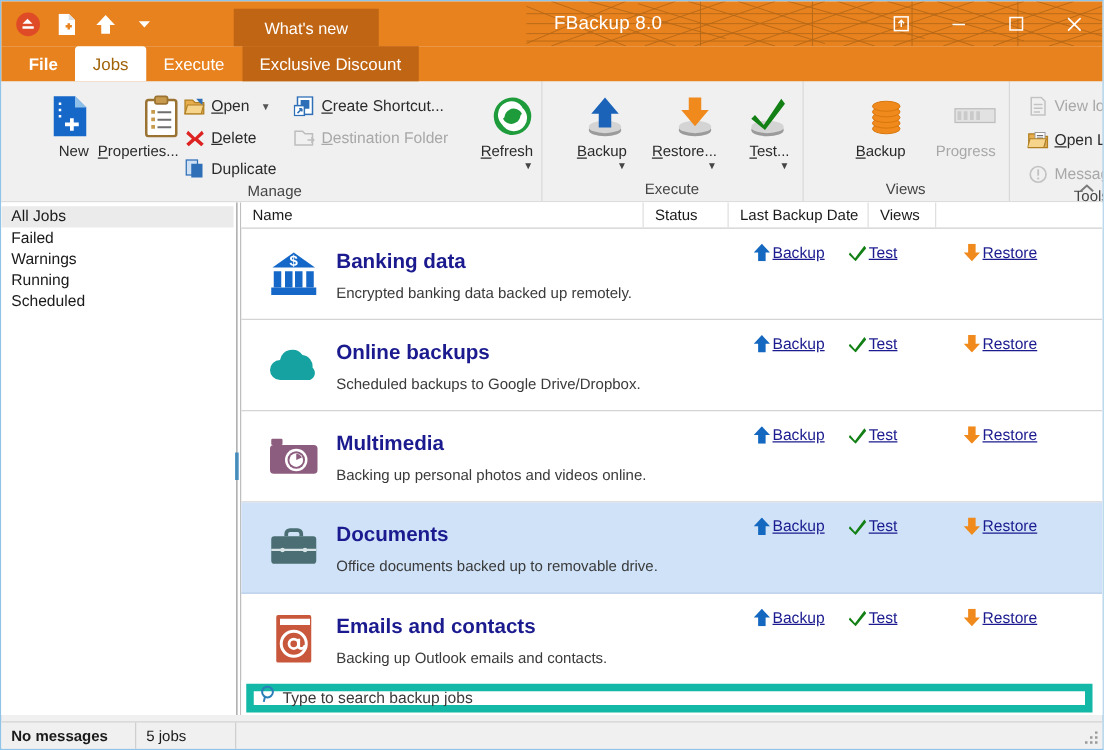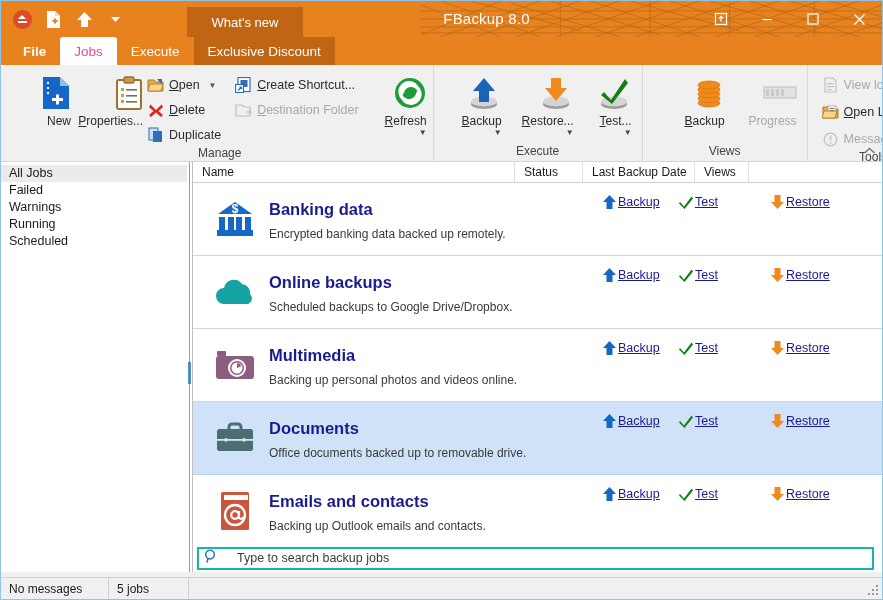--- a/index.html
+++ b/index.html
@@ -101,21 +101,21 @@
     height: 28px;
     padding: 0 14px;
     display: flex; align-items: center;
     color: #ffffff;
     font-size: 13.5px;
     font-weight: bold;
   }
   .tab.layout, .tab.excl { font-weight: normal; }
   .tab.active {
     background: #ffffff;
-    color: #ec4899;
+    color: #a16207;
     font-weight: normal;
     border-top-left-radius: 3px;
     border-top-right-radius: 3px;
   }
   .tab.excl {
     background: #bf6514;
     height: 28px;
   }
   .whatsnew {
     position: absolute;
@@ -310,25 +310,25 @@
   
   .searchwrap {
     height: 28px;
     padding: 2px 8px 2px 4px;
     background: #ffffff;
     display: flex; align-items: center;
   }
   .searchbox {
     flex: 1;
     height: 23px;
-    border: 2px solid #14b8a6;
+    border: 6px solid #14b8a6;
     background: #ffffff;
     display: flex; align-items: center;
     padding-left: 5px;
-    gap: 19px;
+    gap: 4px;
   }
   .searchbox input {
     flex: 1; border: 0; outline: 0;
     font-family: "Liberation Sans", sans-serif;
     font-size: 12.5px;
     color: #3a3a3a;
     background: transparent;
   }
   .searchbox input::placeholder { color: #3a3a3a; opacity: 1; }
 
@@ -886,21 +886,21 @@
               </svg>
           </span>
           <input type="text" value="" placeholder="Type to search backup jobs" style="">
         </div>
       </div>
 
     </div>
   </div>
 
   <div class="statusbar">
-    <div class="sb-cell" style="width:108px;">No messages</div>
+    <div class="sb-cell" style="width:108px;font-weight:bold;">No messages</div>
     <div class="sb-cell" style="width:80px;">5 jobs</div>
     <div class="sb-cell" style="flex:1;border-right:none;"></div>
     <svg class="sb-grip" viewBox="0 0 11 11">
       <g fill="#9a9a9a">
         <rect x="8" y="8" width="2" height="2"></rect>
           <rect x="4" y="8" width="2" height="2"></rect>
           <rect x="0" y="8" width="2" height="2"></rect>
         <rect x="8" y="4" width="2" height="2"></rect>
           <rect x="4" y="4" width="2" height="2"></rect>
         <rect x="8" y="0" width="2" height="2"></rect>

